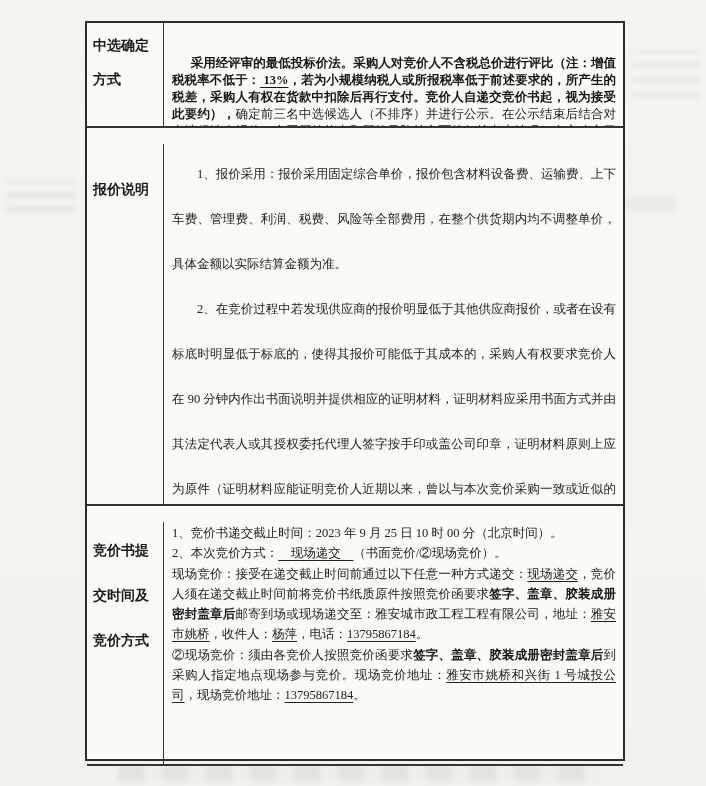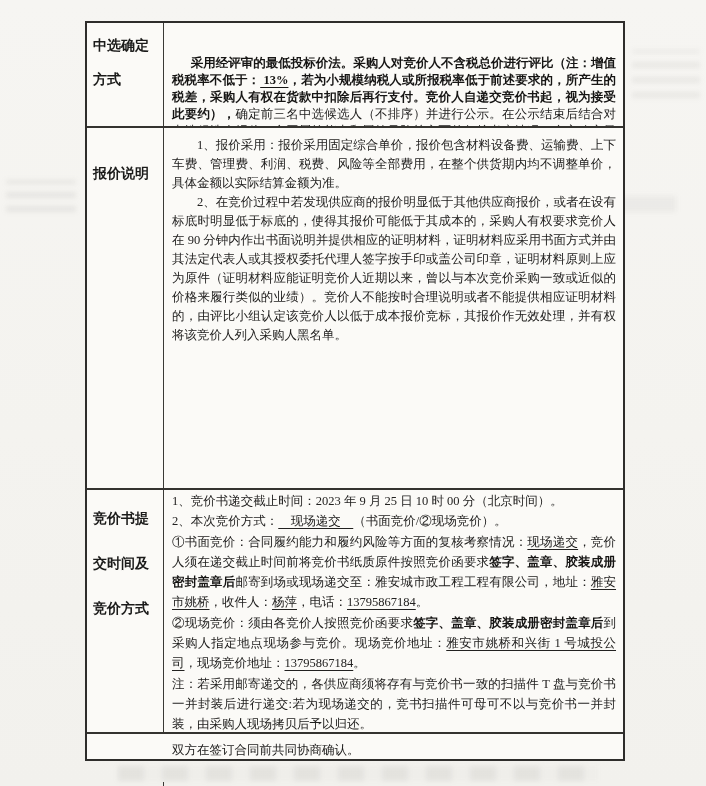--- a/index.html
+++ b/index.html
@@ -10,41 +10,41 @@
     color:#1f1f1f;
   }
   
   .page-surface{
     position:absolute;inset:0;
     background:linear-gradient(180deg,#f6f5f2 0%,#f4f3ef 55%,#f2f1ed 100%);
   }
   .doc-table{
     position:absolute;left:85px;top:21px;width:540px;height:740px;
     box-sizing:border-box;border:2px solid #2e2d2b;background:#fbfaf7;
-    display:grid;grid-template-rows:105px 362px 244px 1fr;
+    display:grid;grid-template-rows:105px 362px 244px 1fr;gap:16px;
   }
   .row{display:grid;grid-template-columns:77px 1fr;min-height:0;}
   .row.bline{border-bottom:2px solid #34332f;}
   .cell{box-sizing:border-box;min-width:0;overflow:hidden;}
   .label-cell{
     border-right:1.5px solid #3a3935;
     font-weight:700;font-size:14px;color:#1b1b1a;
     padding:4px 2px 0 6px;letter-spacing:0;
   }
   .content-cell{padding:2px 7px 0 8px;font-size:12.5px;color:#222120;}
   .para{margin:0;text-align:justify;text-justify:inter-character;word-break:break-all;}
   .para.indent{text-indent:2em;}
   
   .l1{line-height:34px;padding-top:6px;}
   .l2{line-height:20px;padding-top:36px;}
   .l3{line-height:45px;padding-top:6px;}
   .l4{line-height:20px;padding-top:4px;font-size:13.5px;margin-top:48px;}
   .c1{line-height:16.9px;padding-top:5px;margin-top:27px;}
   .c1 .para.indent{text-indent:1.5em;}
-  .c2{line-height:19px;padding-top:8px;}
+  .c2{line-height:45px;padding-top:8px;}
   .c3{line-height:20.3px;padding-top:1px;}
   .c4{line-height:19px;padding-top:7px;}
   .b{font-weight:700;color:#161514;}
   .u{text-decoration:underline;text-decoration-thickness:1px;text-underline-offset:3px;text-decoration-skip-ink:none;}
   
   .artifact{position:absolute;pointer-events:none;filter:blur(2.5px);}
   .art-red-ring{
     left:398px;top:96px;width:170px;height:100px;border-radius:50%;
     border:6px solid rgba(204,92,102,0.10);box-sizing:border-box;
   }
@@ -96,23 +96,22 @@
       <p class="para indent"><span>1、报价采用：报价采用固定综合单价，报价包含材料设备费、运输费、上下车费、管理费、利润、税费、风险等全部费用，在整个供货期内均不调整单价，具体金额以实际结算金额为准。</span></p>
       <p class="para indent"><span>2、在竞价过程中若发现供应商的报价明显低于其他供应商报价，或者在设有标底时明显低于标底的，使得其报价可能低于其成本的，采购人有权要求竞价人在 90 分钟内作出书面说明并提供相应的证明材料，证明材料应采用书面方式并由其法定代表人或其授权委托代理人签字按手印或盖公司印章，证明材料原则上应为原件（证明材料应能证明竞价人近期以来，曾以与本次竞价采购一致或近似的价格来履行类似的业绩）。竞价人不能按时合理说明或者不能提供相应证明材料的，由评比小组认定该竞价人以低于成本报价竞标，其报价作无效处理，并有权将该竞价人列入采购人黑名单。</span></p>
     </div>
   </div>
 
   <div class="row bline">
     <div class="cell label-cell l3">竞价书提交时间及竞价方式</div>
     <div class="cell content-cell c3">
       <p class="para"><span>1、竞价书递交截止时间：2023 年 9 月 25 日 10 时 00 分（北京时间）。</span></p>
       <p class="para"><span>2、本次竞价方式：</span><span class="u">　现场递交　</span><span>（书面竞价/②现场竞价）。</span></p>
-      <p class="para"><span>①书面竞价：合同履约能力和履约风险等方面的复核考察情况：</span><span class="u">现场递交</span><span>，竞价人须在递交截止时间前将竞价书纸质原件按照竞价函要求</span><span class="b">签字、盖章、胶装成册密封盖章后</span><span>邮寄到场或现场递交至：雅安城市政工程工程有限公司，地址：</span><span class="u">雅安市姚桥</span><span>，收件人：</span><span class="u">杨萍</span><span>，电话：</span><span class="u">13795867184</span><span>。</span></p>
+      <p class="para"><span>现场竞价：接受在递交截止时间前通过以下任意一种方式递交：</span><span class="u">现场递交</span><span>，竞价人须在递交截止时间前将竞价书纸质原件按照竞价函要求</span><span class="b">签字、盖章、胶装成册密封盖章后</span><span>邮寄到场或现场递交至：雅安城市政工程工程有限公司，地址：</span><span class="u">雅安市姚桥</span><span>，收件人：</span><span class="u">杨萍</span><span>，电话：</span><span class="u">13795867184</span><span>。</span></p>
       <p class="para"><span>②现场竞价：须由各竞价人按照竞价函要求</span><span class="b">签字、盖章、胶装成册密封盖章后</span><span>到采购人指定地点现场参与竞价。现场竞价地址：</span><span class="u">雅安市姚桥和兴街 1 号城投公司</span><span>，现场竞价地址：</span><span class="u">13795867184</span><span>。</span></p>
-      <p class="para"><span>注：若采用邮寄递交的，各供应商须将存有与竞价书一致的扫描件 T 盘与竞价书一并封装后进行递交:若为现场递交的，竞书扫描件可母可不以与竞价书一并封装，由采购人现场拷贝后予以归还。</span></p>
     </div>
   </div>
 
   <div class="row">
     <div class="cell label-cell l4">付款方式</div>
     <div class="cell content-cell c4">
       <p class="para"><span>双方在签订合同前共同协商确认。</span></p>
     </div>
   </div>
 

